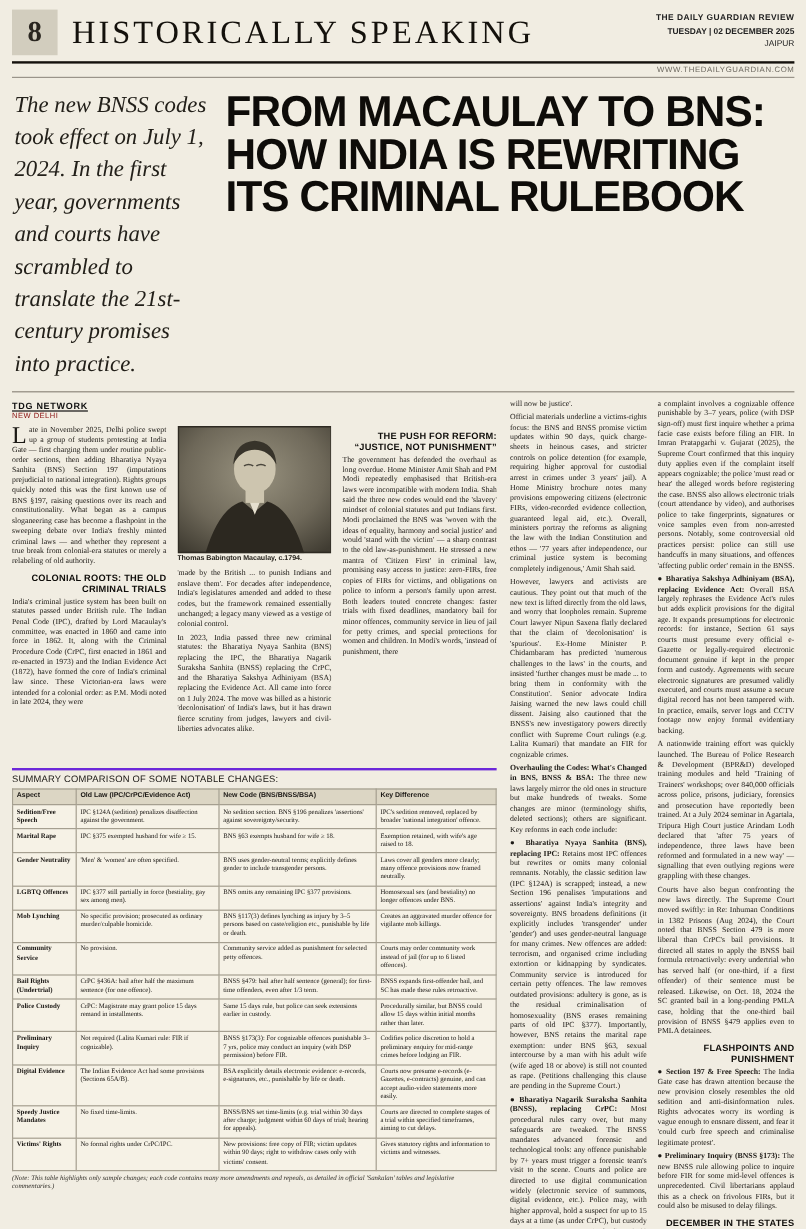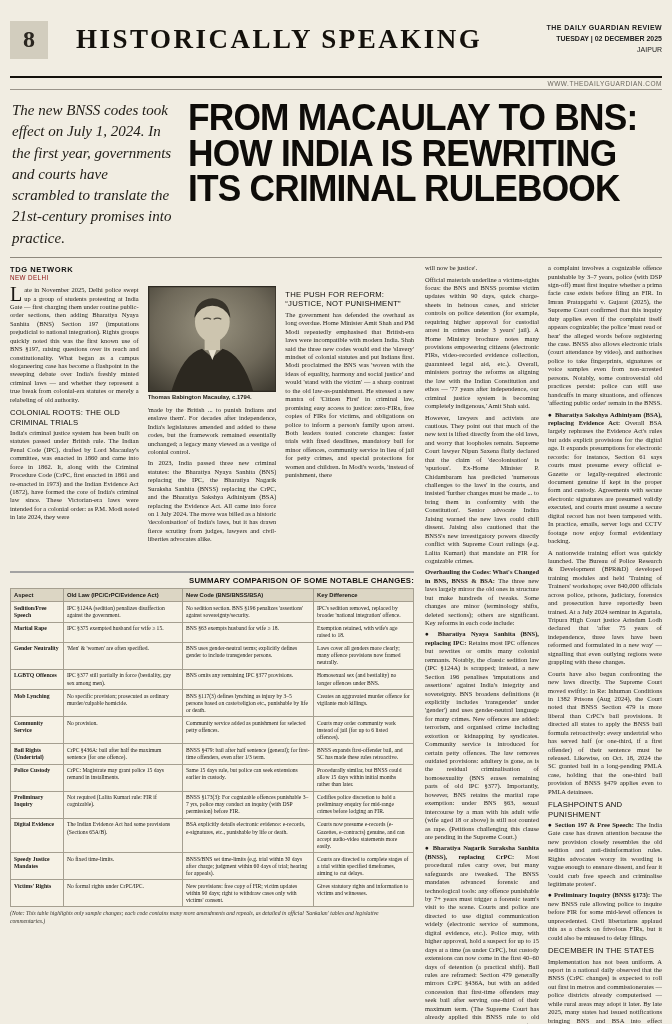--- a/index.html
+++ b/index.html
@@ -8,62 +8,62 @@
     background:#f1ede2;color:#181512;
     font-family:"Liberation Serif",serif;
     -webkit-font-smoothing:antialiased;
   }
   .page{box-sizing:border-box;width:672px;height:1024px;padding:8px 10px;}
 
   
   .masthead{display:flex;align-items:center;gap:12px;}
   .pageno{width:38px;height:38px;background:#d2cdbe;display:flex;align-items:center;justify-content:center;
     font-size:24px;font-weight:700;color:#2a2620;}
-  .mast-title{flex:1;margin:16px;font-size:27px;font-weight:700;letter-spacing:2.5px;white-space:nowrap;color:#14110c;}
+  .mast-title{flex:1;margin:0;font-size:27px;font-weight:400;letter-spacing:2.5px;white-space:nowrap;color:#14110c;}
   .mast-right{text-align:right;font-family:"Liberation Sans",sans-serif;font-size:7px;line-height:1.55;color:#222;}
   .mast-right .pub{font-weight:700;letter-spacing:.4px;}
   .mast-right .date{font-weight:700;}
   .rule-thick{border-top:2.5px solid #14110c;margin-top:5px;}
   .website{text-align:right;font-family:"Liberation Sans",sans-serif;font-size:6.5px;color:#6b675e;
     letter-spacing:.5px;padding:2px 0 2px;}
   .rule-thin{border-top:0.5px solid #9a948a;}
 
   
   .head-zone{display:flex;gap:16px;padding:10px 2px 8px;}
-  .standfirst{width:160px;margin:0;font-style:italic;font-size:15px;line-height:1.42;color:#23201a;}
+  .standfirst{width:160px;margin:0;font-style:italic;font-size:19px;line-height:1.42;color:#23201a;}
   .headline{flex:1;margin:0;font-family:"Liberation Sans",sans-serif;font-weight:700;
     font-size:36px;line-height:.99;letter-spacing:-.8px;color:#0e0c09;transform:scaleX(.98);transform-origin:left top;}
 
   
   .body-zone{display:flex;gap:11px;border-top:1px solid #8e887d;padding-top:6px;height:818px;overflow:hidden;}
   .left-region{width:404px;flex:none;height:100%;overflow:hidden;}
   .right-region{flex:1;display:flex;gap:9px;height:100%;overflow:hidden;}
 
   .byline{font-family:"Liberation Sans",sans-serif;margin:1px 0 5px;}
-  .byline .org{font-size:7.5px;font-weight:700;letter-spacing:.6px;color:#111;}
+  .byline .org{font-size:7.5px;font-weight:700;letter-spacing:.6px;color:#111;text-decoration:underline;}
   .byline .place{font-size:6.3px;color:#8a0f0f;letter-spacing:.4px;}
 
   .upper-cols{display:flex;gap:9px;height:278px;overflow:hidden;}
   .col{flex:1;min-width:0;font-size:6.5px;line-height:1.3;text-align:justify;overflow:hidden;color:#1c1915;}
   .block{margin:0 0 3px;}
-  .block.h{font-family:"Liberation Sans",sans-serif;font-weight:400;font-size:7.7px;line-height:1.22;
-    text-align:left;margin:4px 0 2px;letter-spacing:.2px;color:#0f0d0a;}
+  .block.h{font-family:"Liberation Sans",sans-serif;font-weight:700;font-size:7.7px;line-height:1.22;
+    text-align:right;margin:4px 0 2px;letter-spacing:.2px;color:#0f0d0a;}
   .lead{font-weight:700;}
   .lead:not(:empty)::after{content:" ";}
   .block.drop::first-letter{float:left;font-size:20px;line-height:15px;padding:1px 2px 0 0;font-weight:400;}
 
   
   .photo-fig{margin:0 0 4px;}
   .photo-svg{width:100%;height:106px;display:block;}
   .caption{font-family:"Liberation Sans",sans-serif;font-size:5.9px;font-weight:700;margin-top:2px;color:#26231d;}
 
   
   .table-wrap{margin-top:7px;}
-  .table-title{font-family:"Liberation Sans",sans-serif;font-weight:700;font-size:7.8px;text-align:right;
-    border-top:2px solid #a3a3a3;padding:3px 0 3px;letter-spacing:.2px;}
+  .table-title{font-family:"Liberation Sans",sans-serif;font-weight:400;font-size:7.8px;text-align:left;
+    border-top:2px solid #6d28d9;padding:3px 0 3px;letter-spacing:.2px;}
   table{width:100%;border-collapse:collapse;background:#f6f2e6;table-layout:fixed;}
   th,td{border:0.5px solid #a59f90;padding:2.5px 3px;font-size:5.6px;line-height:1.26;vertical-align:top;
     text-align:left;word-wrap:break-word;}
   th{background:#dcd6c4;font-family:"Liberation Sans",sans-serif;font-weight:700;font-size:5.8px;}
   th:nth-child(1){width:46px;}
   th:nth-child(2){width:112px;}
   th:nth-child(3){width:124px;}
   td.aspect{font-weight:700;font-size:5.7px;}
   .table-note{font-size:5.7px;font-style:italic;margin:3px 0 0;line-height:1.3;color:#33302a;}
 </style>

